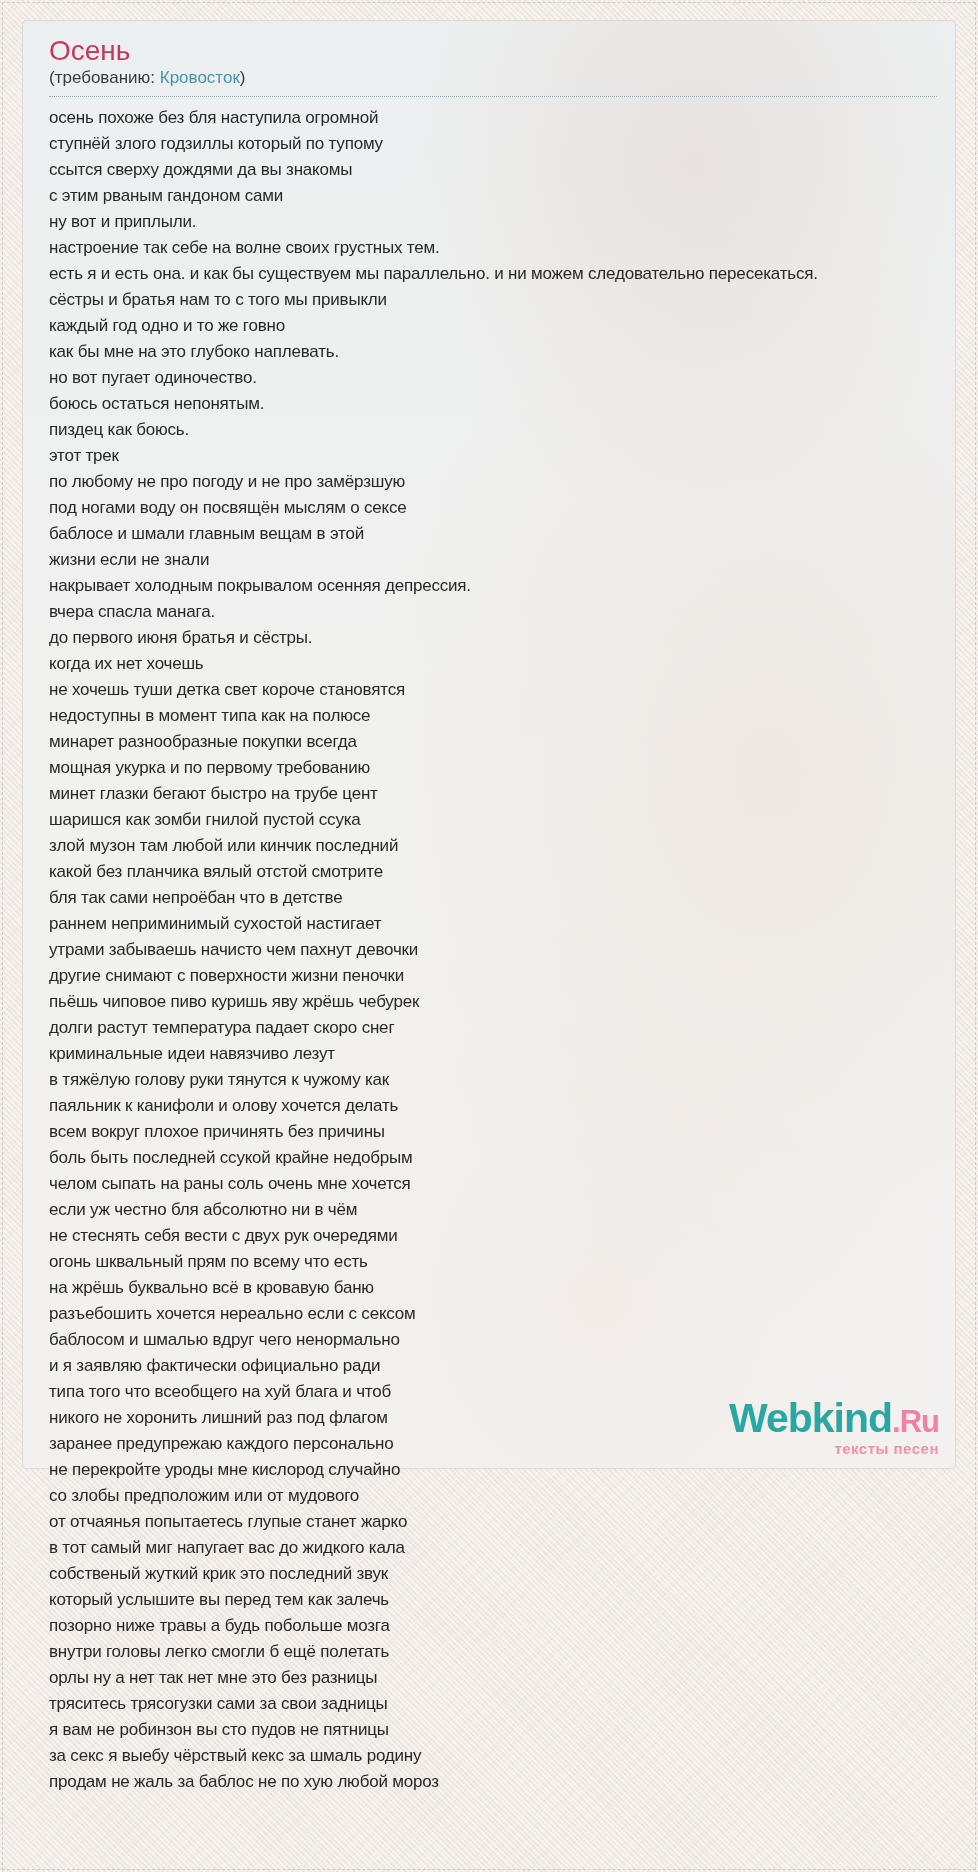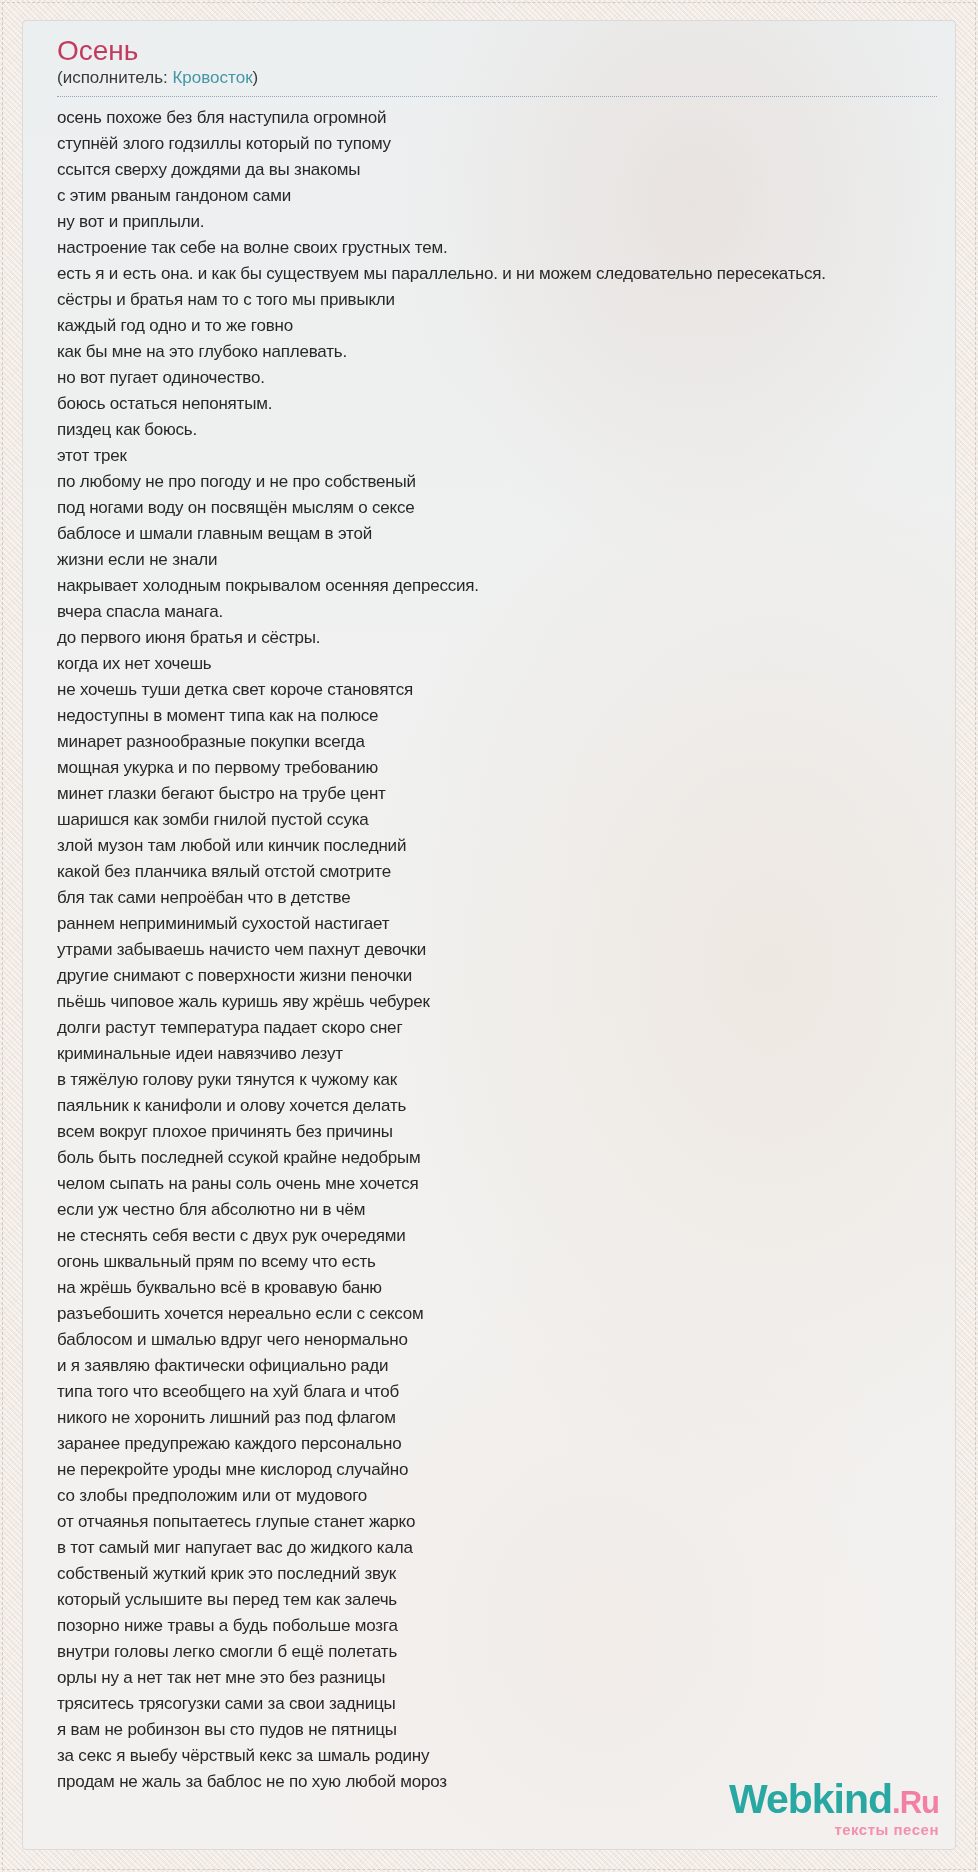--- a/index.html
+++ b/index.html
@@ -21,25 +21,25 @@
     inset: 2px;
     border: 1px dashed #d6c9c0;
     pointer-events: none;
   }
 
   .card {
     position: absolute;
     left: 22px;
     top: 20px;
     width: 934px;
-    height: 1830px;
+    height: 1449px;
     box-sizing: border-box;
     border: 1px solid #ddd9d5;
     border-radius: 4px;
-    padding: 14px 18px 0 34px;
+    padding: 14px 18px 0 26px;
     background:
       radial-gradient(420px 520px at 72% 10%, rgba(228,214,208,0.50), rgba(228,214,208,0) 70%),
       radial-gradient(560px 760px at 80% 52%, rgba(236,224,216,0.55), rgba(236,224,216,0) 72%),
       radial-gradient(480px 560px at 62% 88%, rgba(240,230,224,0.45), rgba(240,230,224,0) 70%),
       linear-gradient(180deg, #ecEFF0 0%, #f1f1ef 55%, #f3f1ef 100%);
   }
 
   .page-title {
     margin: 0;
     font-size: 28px;
@@ -103,58 +103,58 @@
 </style>
 </head>
 <body>
 
 <div class="page-frame"></div>
 
 <div class="card">
 
   <h1 class="page-title">Осень</h1>
 
-  <div class="artist-line"><span>(исполнитель: </span><a class="artist-link">Кровосток</a><span>)</span></div>
+  <div class="artist-line"><span>(требованию: </span><a class="artist-link">Кровосток</a><span>)</span></div>
 
   <div class="lyrics">
       <div class="lyric-line">осень похоже без бля наступила огромной</div>
       <div class="lyric-line">ступнёй злого годзиллы который по тупому</div>
       <div class="lyric-line">ссытся сверху дождями да вы знакомы</div>
       <div class="lyric-line">с этим рваным гандоном сами</div>
       <div class="lyric-line">ну вот и приплыли.</div>
       <div class="lyric-line">настроение так себе на волне своих грустных тем.</div>
       <div class="lyric-line">есть я и есть она. и как бы существуем мы параллельно. и ни можем следовательно пересекаться.</div>
       <div class="lyric-line">сёстры и братья нам то с того мы привыкли</div>
       <div class="lyric-line">каждый год одно и то же говно</div>
       <div class="lyric-line">как бы мне на это глубоко наплевать.</div>
       <div class="lyric-line">но вот пугает одиночество.</div>
       <div class="lyric-line">боюсь остаться непонятым.</div>
       <div class="lyric-line">пиздец как боюсь.</div>
       <div class="lyric-line">этот трек</div>
-      <div class="lyric-line">по любому не про погоду и не про собственый</div>
+      <div class="lyric-line">по любому не про погоду и не про замёрзшую</div>
       <div class="lyric-line">под ногами воду он посвящён мыслям о сексе</div>
       <div class="lyric-line">баблосе и шмали главным вещам в этой</div>
       <div class="lyric-line">жизни если не знали</div>
       <div class="lyric-line">накрывает холодным покрывалом осенняя депрессия.</div>
       <div class="lyric-line">вчера спасла манага.</div>
       <div class="lyric-line">до первого июня братья и сёстры.</div>
       <div class="lyric-line">когда их нет хочешь</div>
       <div class="lyric-line">не хочешь туши детка свет короче становятся</div>
       <div class="lyric-line">недоступны в момент типа как на полюсе</div>
       <div class="lyric-line">минарет разнообразные покупки всегда</div>
       <div class="lyric-line">мощная укурка и по первому требованию</div>
       <div class="lyric-line">минет глазки бегают быстро на трубе цент</div>
       <div class="lyric-line">шаришся как зомби гнилой пустой ссука</div>
       <div class="lyric-line">злой музон там любой или кинчик последний</div>
       <div class="lyric-line">какой без планчика вялый отстой смотрите</div>
       <div class="lyric-line">бля так сами непроёбан что в детстве</div>
       <div class="lyric-line">раннем неприминимый сухостой настигает</div>
       <div class="lyric-line">утрами забываешь начисто чем пахнут девочки</div>
       <div class="lyric-line">другие снимают с поверхности жизни пеночки</div>
-      <div class="lyric-line">пьёшь чиповое жаль куришь яву жрёшь чебурек</div>
+      <div class="lyric-line">пьёшь чиповое пиво куришь яву жрёшь чебурек</div>
       <div class="lyric-line">долги растут температура падает скоро снег</div>
       <div class="lyric-line">криминальные идеи навязчиво лезут</div>
       <div class="lyric-line">в тяжёлую голову руки тянутся к чужому как</div>
       <div class="lyric-line">паяльник к канифоли и олову хочется делать</div>
       <div class="lyric-line">всем вокруг плохое причинять без причины</div>
       <div class="lyric-line">боль быть последней ссукой крайне недобрым</div>
       <div class="lyric-line">челом сыпать на раны соль очень мне хочется</div>
       <div class="lyric-line">если уж честно бля абсолютно ни в чём</div>
       <div class="lyric-line">не стеснять себя вести с двух рук очередями</div>
       <div class="lyric-line">огонь шквальный прям по всему что есть</div>

